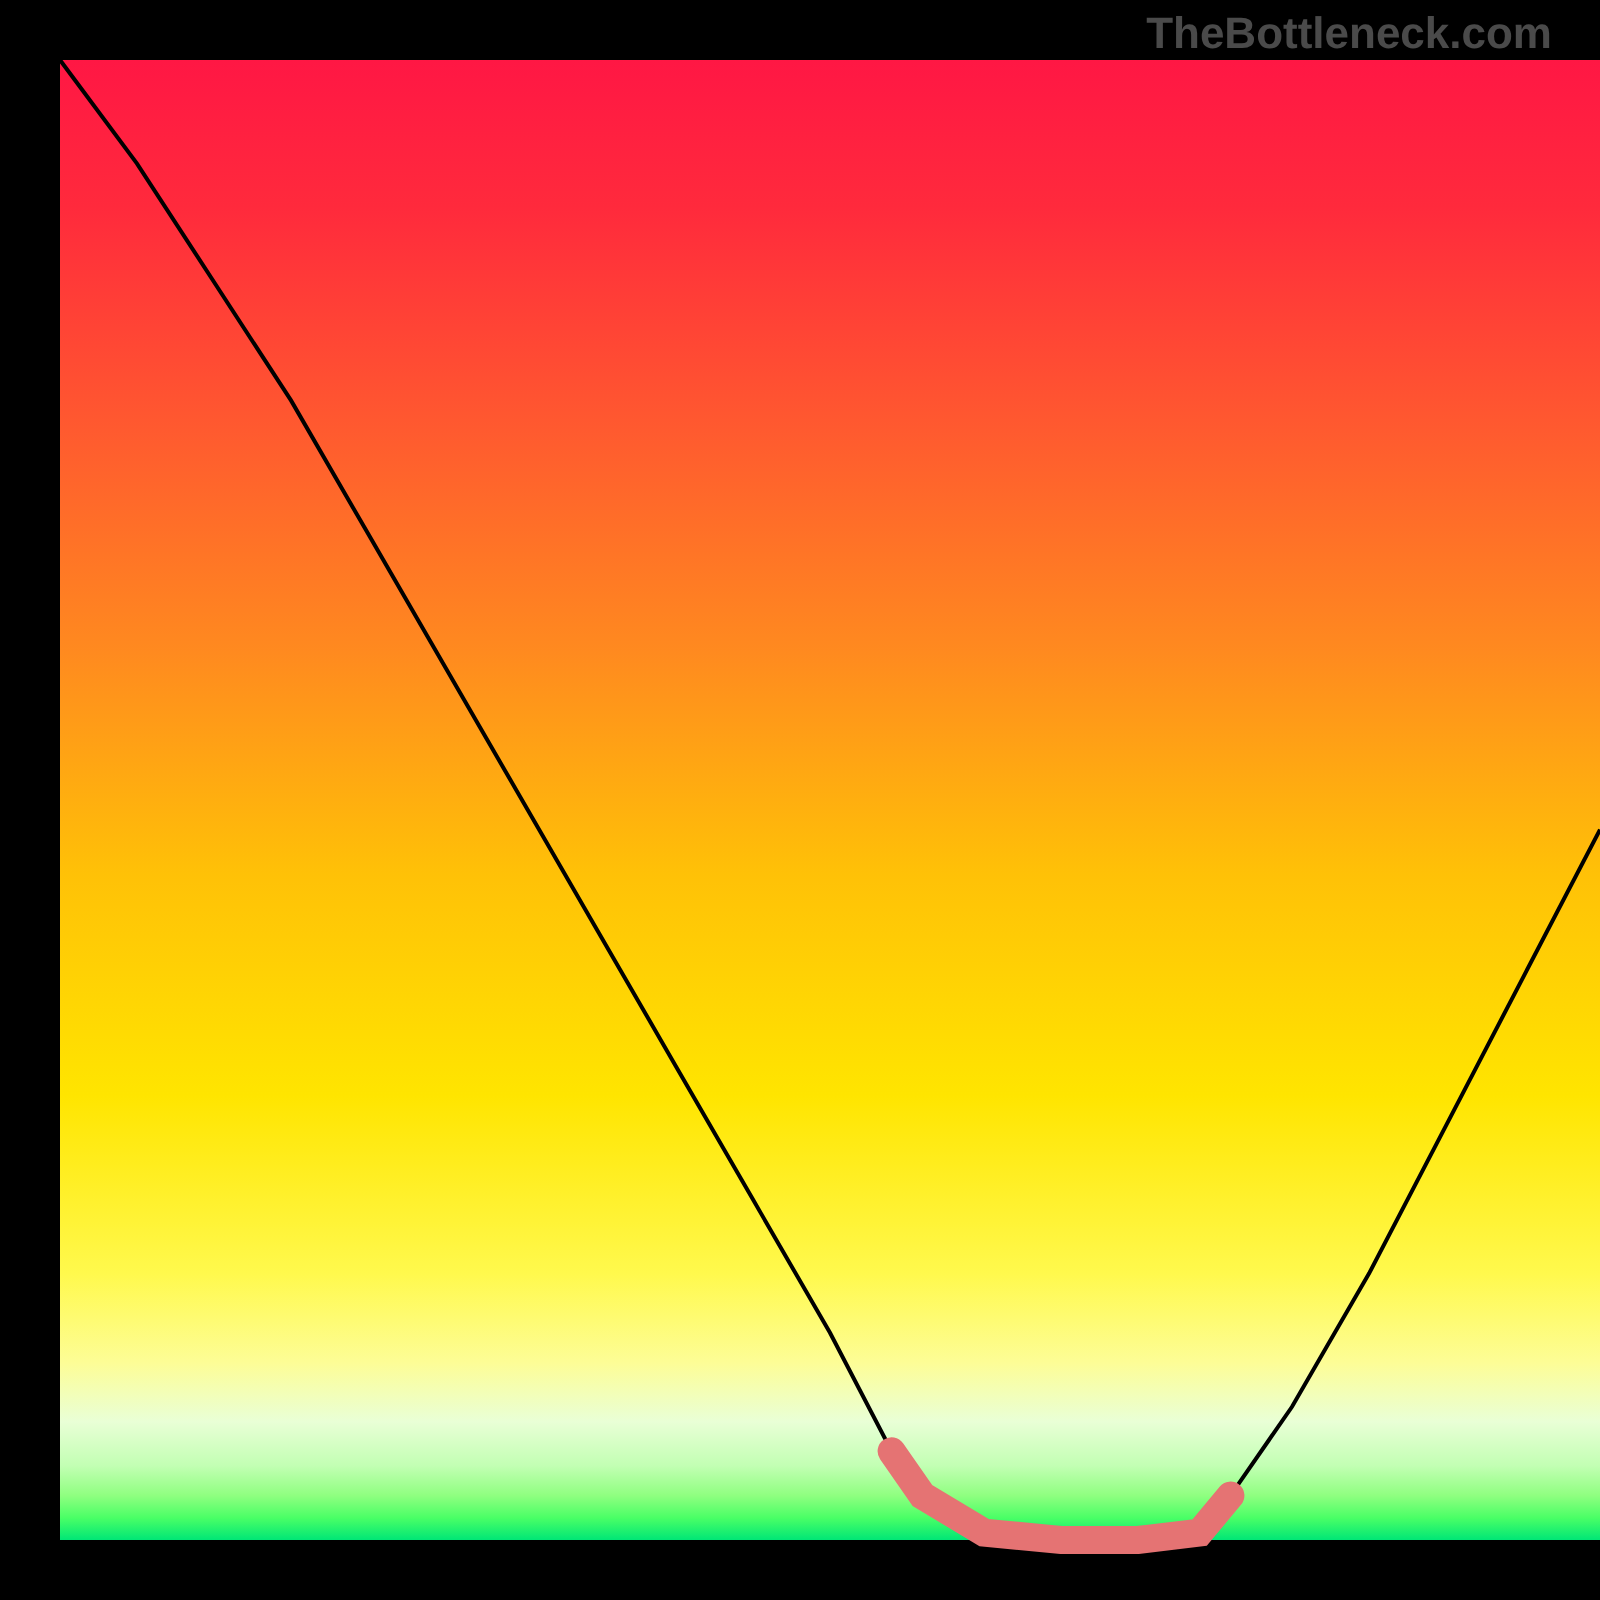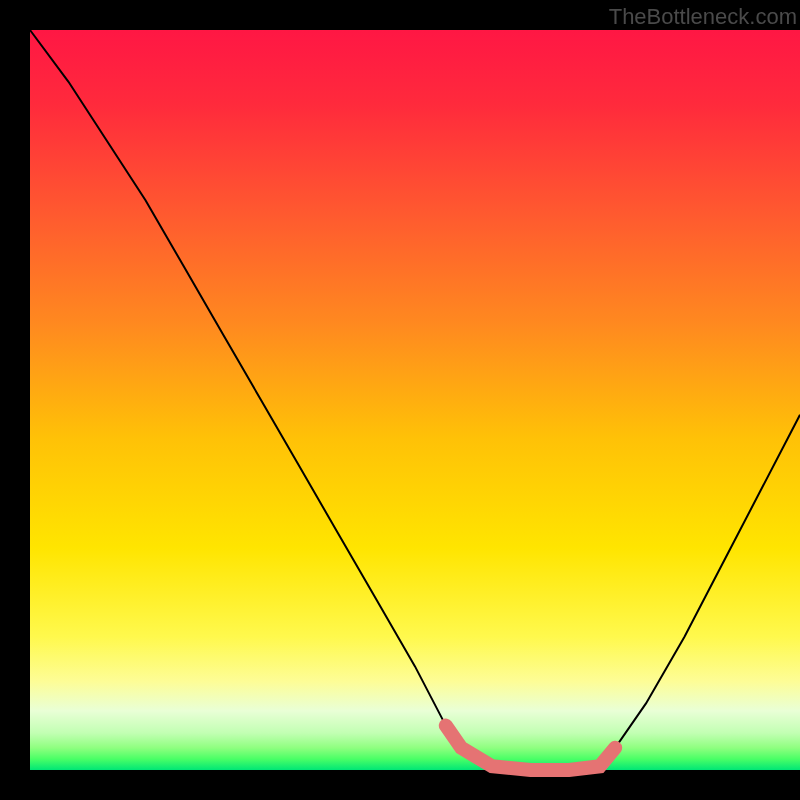--- a/index.html
+++ b/index.html
@@ -11,25 +11,25 @@
     overflow: hidden;
   }
   .chart-container {
     position: relative;
     width: 800px;
     height: 800px;
   }
   .watermark {
     position: absolute;
     top: 4px;
-    right: 3px;
+    right: 24px;
     font-family: Arial, Helvetica, sans-serif;
     font-size: 22px;
     color: #4a4a4a;
-    font-weight: 400;
+    font-weight: 700;
     letter-spacing: 0px;
     z-index: 10;
     margin-left: 45px;
   }
   svg {
     position: absolute;
     top: 0;
     left: 0;
   }
 </style>

